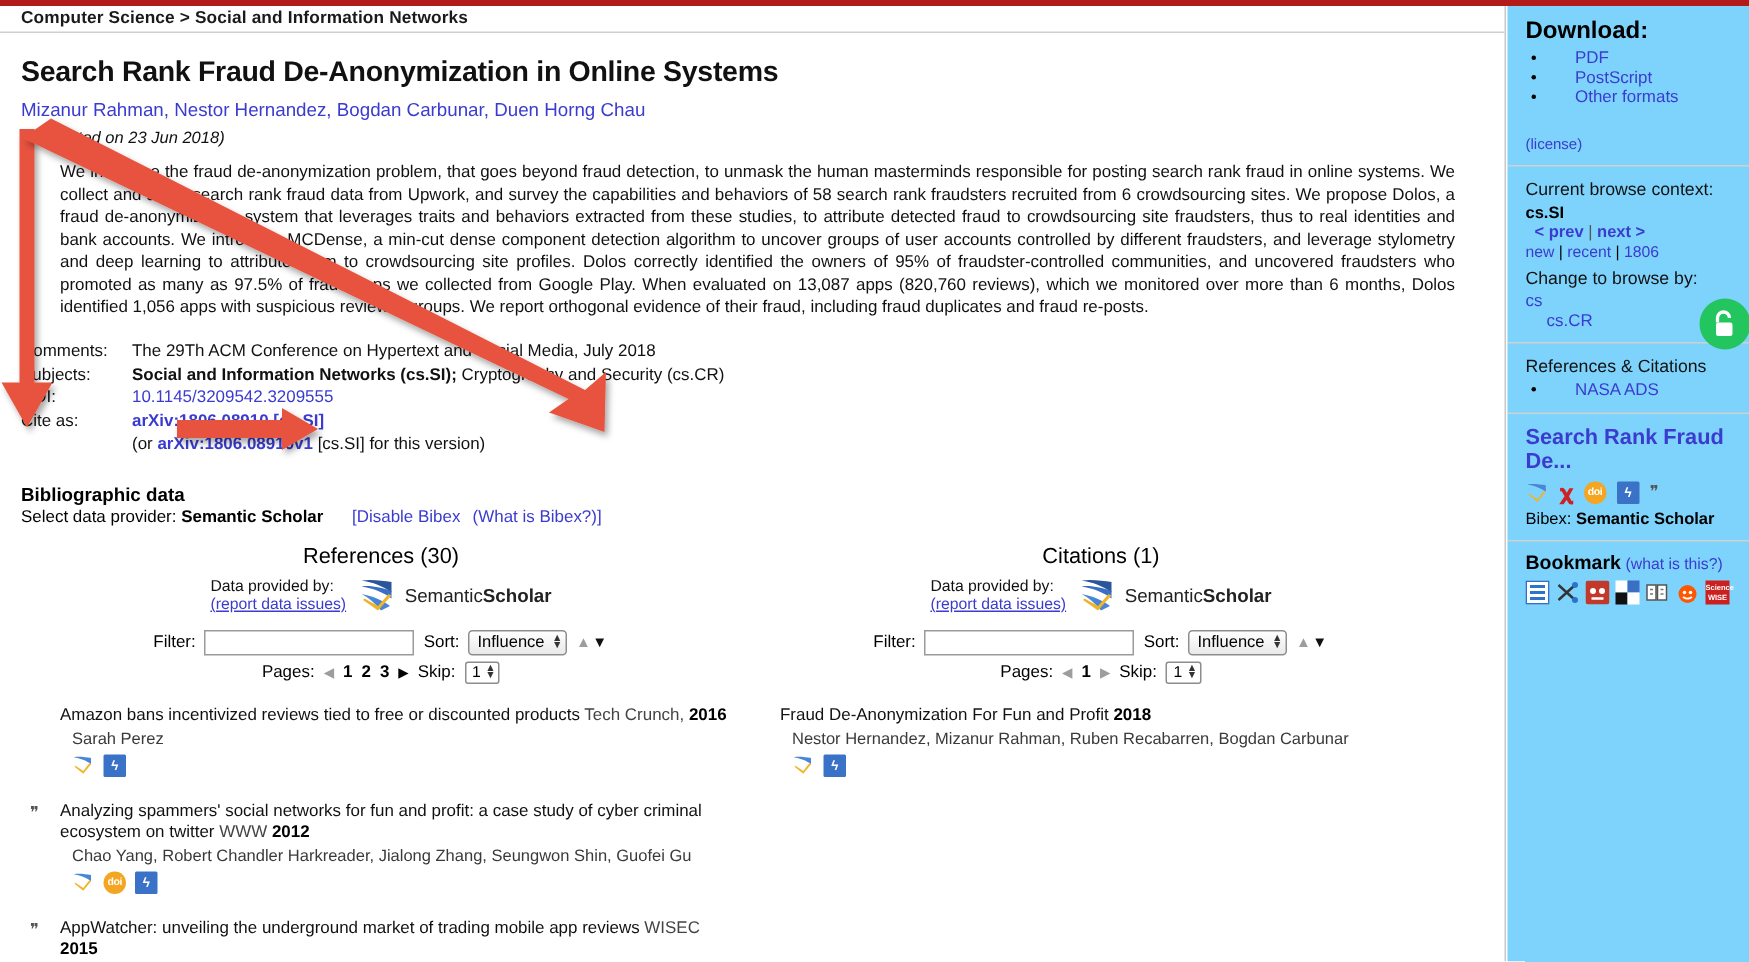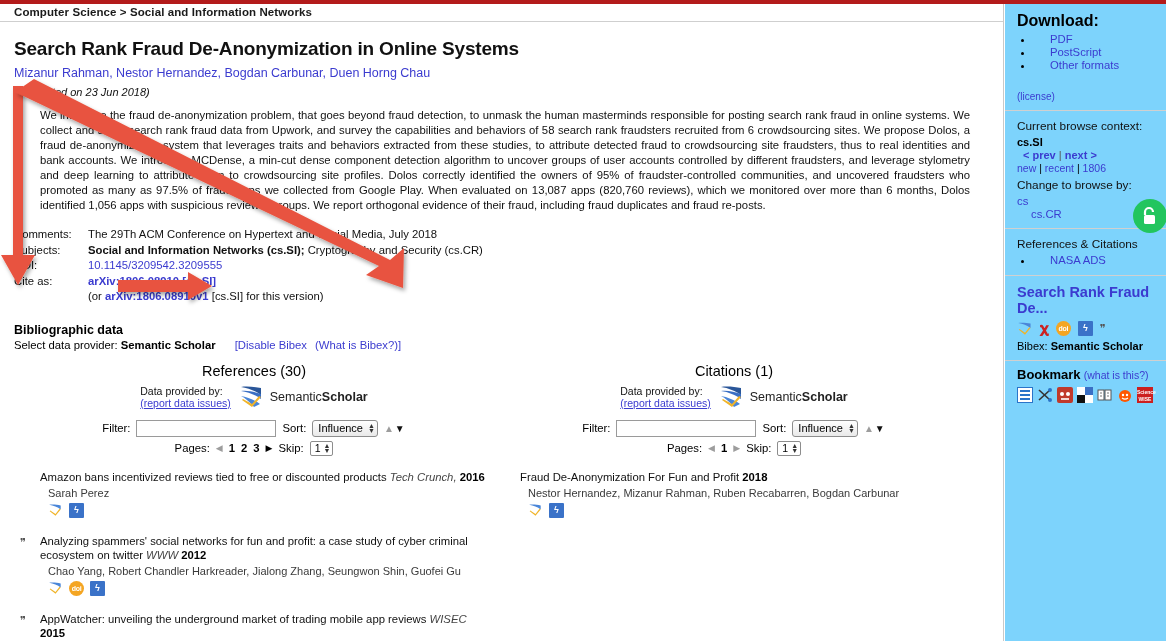--- a/index.html
+++ b/index.html
@@ -184,21 +184,21 @@
     margin: 0 0 16px 0;
     padding-left: 26px;
     font-size: 11.3px;
     line-height: 14px;
   }
   .entry .quoteicon {
     position: absolute; left: 6px; top: 1px;
     font-size: 11px; color: #555;
   }
   .entry .ti { color: #111; }
-  .entry .venue { font-style: italic; color: #444; }
+  .entry .venue { color: #444; }
   .entry .yr { font-weight: bold; }
   .entry .auth {
     display: block;
     margin: 2px 0 3px 8px;
     color: #3a3a3a;
     font-size: 11px;
   }
   .entry .icons { display: flex; gap: 6px; margin-left: 8px; }
 
   

